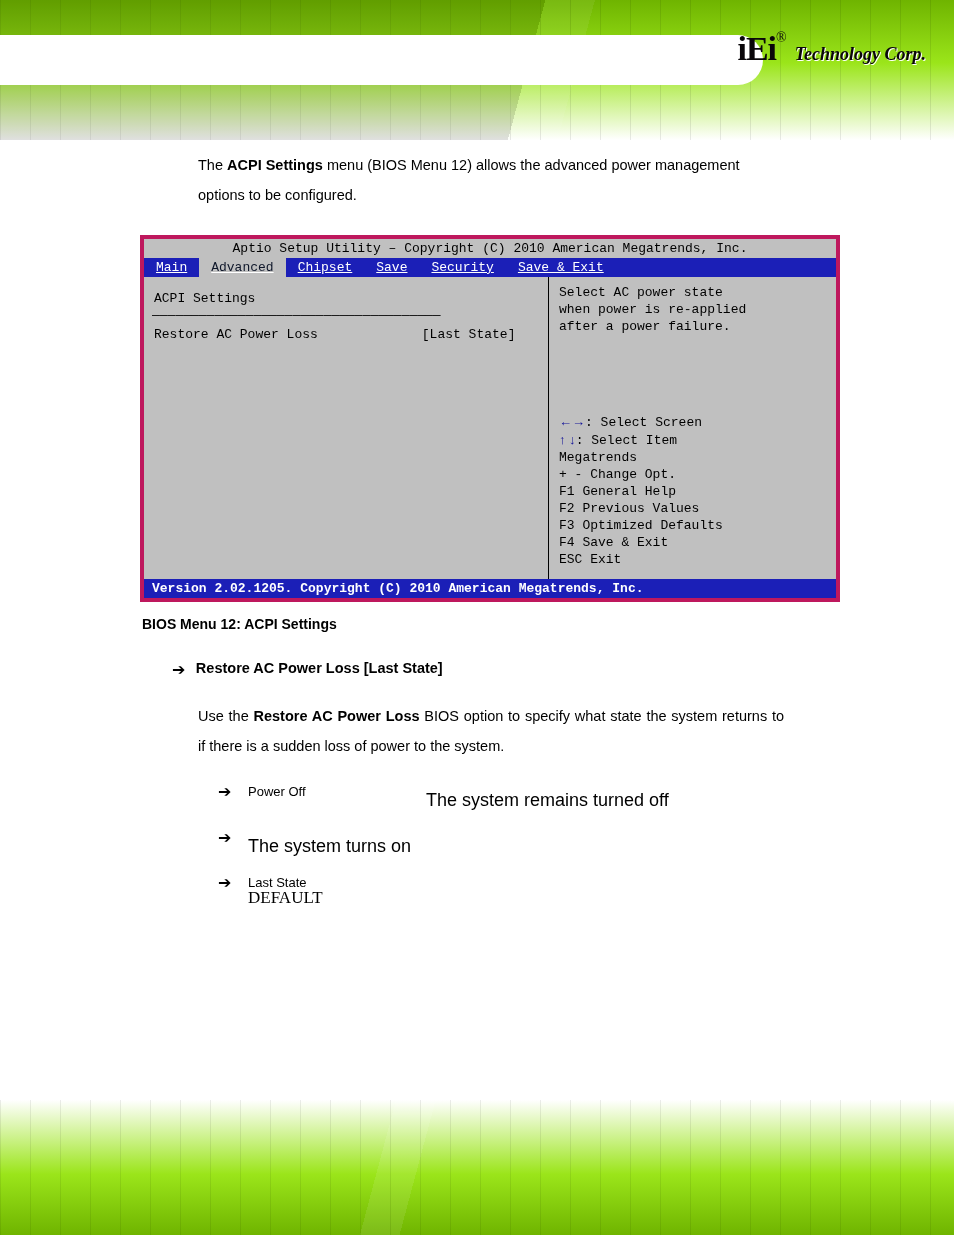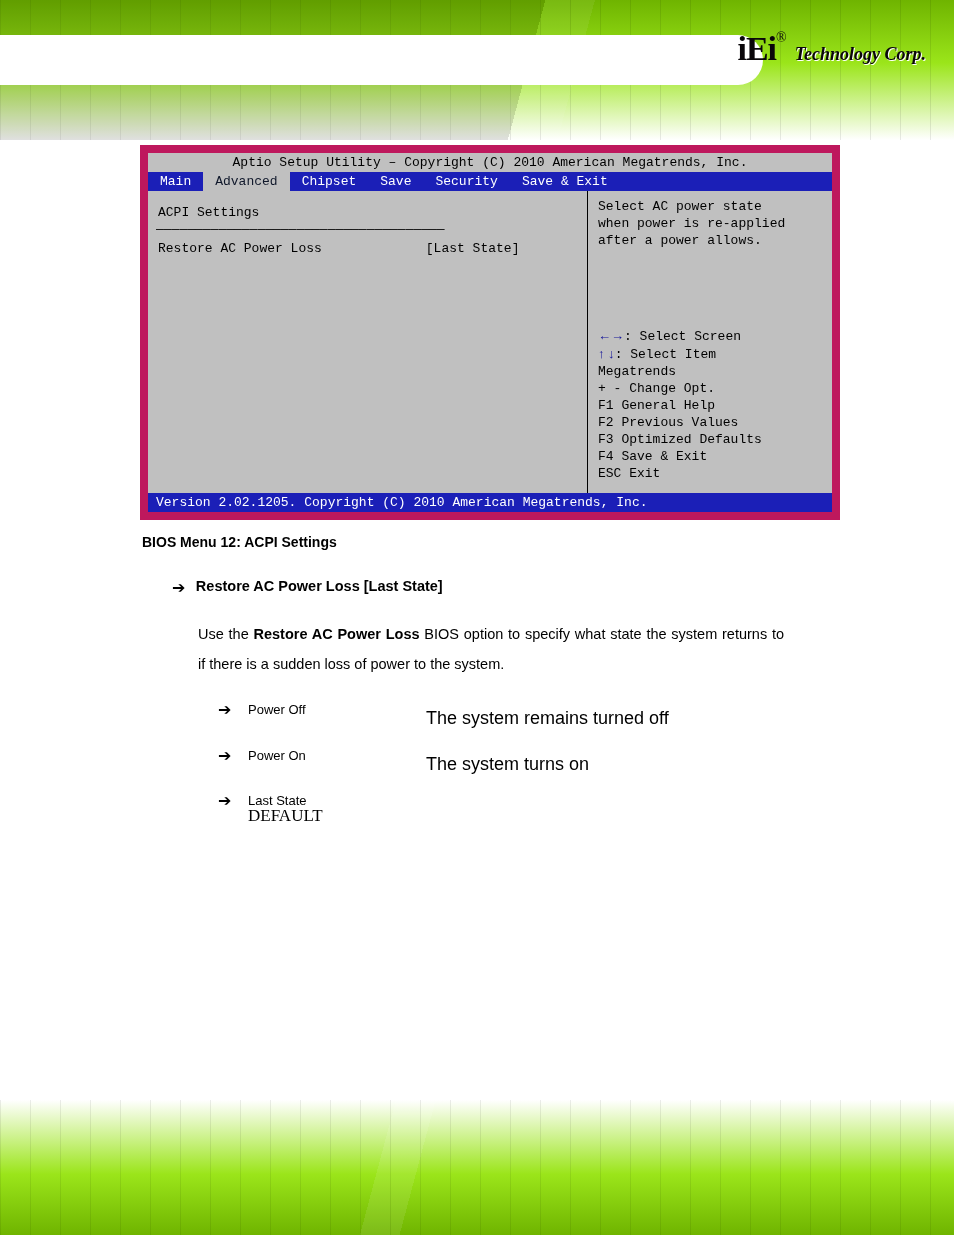--- a/index.html
+++ b/index.html
@@ -65,72 +65,74 @@
   .intro {
     font-size: 14.5px;
     line-height: 2.1;
     color: #000;
     margin: 5px 56px 24px 58px;
     text-align: left;
   }
   
   .bios {
     width: 700px;
-    border: 8px solid #be185d;
+    border: 4px solid #be185d;
     background: #c0c0c0;
     font-family: "Courier New", monospace;
     font-size: 13px;
     color: #000;
   }
   .bios .titlebar {
     background: #c0c0c0;
     text-align: center;
     padding: 2px 0;
     font-weight: normal;
   }
   .bios .tabs {
     display: flex;
     background: #1b1fb7;
     color: #fff;
+    text-decoration: underline;
   }
   .bios .tabs .tab {
     padding: 2px 12px;
     white-space: nowrap;
   }
   .bios .tabs .tab.active {
     background: #c0c0c0;
     color: #0f172a;
   }
   .bios .body { display: flex; }
   .bios .left {
     flex: 1 1 auto;
     padding: 8px 8px 60px 8px;
   }
   .bios .right {
-    width: 245px;
+    width: 288px;
     border-left: 1px solid #000;
     padding: 8px 8px 10px 10px;
   }
   .bios .subtitle { margin: 6px 0 2px 2px; }
   .bios .hr-row {
     color: #000;
     letter-spacing: 0;
     overflow: hidden;
     white-space: nowrap;
   }
   .bios .opt-row { margin: 4px 0 0 2px; }
   .bios .opt-label { display: inline-block; width: 260px; }
   .bios .opt-val { display: inline-block; }
   .bios .help-line { margin-bottom: 2px; white-space: nowrap; }
   .bios .help-block-gap { height: 78px; }
   .bios .arrow { color: #101098; font-weight: bold; font-family: Arial, sans-serif; }
   .bios .footer {
     background: #1b1fb7;
     color: #fff;
     padding: 2px 8px;
+    font-weight: bold;
   }
   .bios-caption {
     font-size: 14px;
     font-weight: bold;
     margin: 14px 0 28px 2px;
   }
   
   .arrow-bullet {
     margin-left: 32px;
     font-family: "Arial Black", Arial, sans-serif;
@@ -163,20 +165,23 @@
 <div class="hdr-band">
   <div class="hdr-curve"></div>
   <div class="hdr-logo">
     <span class="ie">iEi</span><span class="small">®</span>
     <span class="tag">Technology Corp.</span>
   </div>
 </div>
 
 <div class="content">
 
+  <p class="intro">
+    <span>The </span><b>ACPI Settings</b><span> menu (BIOS Menu 12) allows the advanced power management options to be configured.</span>
+  </p>
 
   <div class="bios">
     <div class="titlebar">Aptio Setup Utility – Copyright (C) 2010 American Megatrends, Inc.</div>
     <div class="tabs" id="bios-tabs">
         <div class="tab">Main</div>
         <div class="tab active">Advanced</div>
         <div class="tab">Chipset</div>
         <div class="tab">Save</div>
         <div class="tab">Security</div>
         <div class="tab">Save &amp; Exit</div>
@@ -187,21 +192,21 @@
         <div class="hr-row">—————————————————————————————————————</div>
         <div class="opt-row">
           <span class="opt-label">Restore AC Power Loss</span>
           <span class="opt-val">[Last State]</span>
         </div>
       </div>
       <div class="right">
         <div id="bios-help">
             <div class="help-line">Select AC power state</div>
             <div class="help-line">when power is re-applied</div>
-            <div class="help-line">after a power allows.</div>
+            <div class="help-line">after a power failure.</div>
           </div>
         <div class="help-block-gap"></div>
         <div id="bios-keys">
             <div class="help-line"><span class="arrow">←→</span><span>: Select Screen</span></div>
             <div class="help-line"><span class="arrow">↑ ↓</span><span>: Select Item</span></div>
             <div class="help-line"><span>Megatrends</span></div>
             <div class="help-line"><span>+ - Change Opt.</span></div>
             <div class="help-line"><span>F1   General Help</span></div>
             <div class="help-line"><span>F2   Previous Values</span></div>
             <div class="help-line"><span>F3   Optimized Defaults</span></div>
@@ -224,21 +229,20 @@
     </p>
 
     <div class="opt-table" id="opt-table">
         <div class="opt-trow">
           <div class="cell-arrow">➔</div>
           <div class="cell-key">Power Off</div>
           <div class="cell-val">The system remains turned off</div>
         </div>
         <div class="opt-trow">
           <div class="cell-arrow">➔</div>
-          <div class="cell-key">Power On</div>
           <div class="cell-val">The system turns on</div>
         </div>
         <div class="opt-trow">
           <div class="cell-arrow">➔</div>
           <div class="cell-key">Last State<span class="def">DEFAULT</span></div>
         </div>
       </div>
   </div>
 
 </div>

